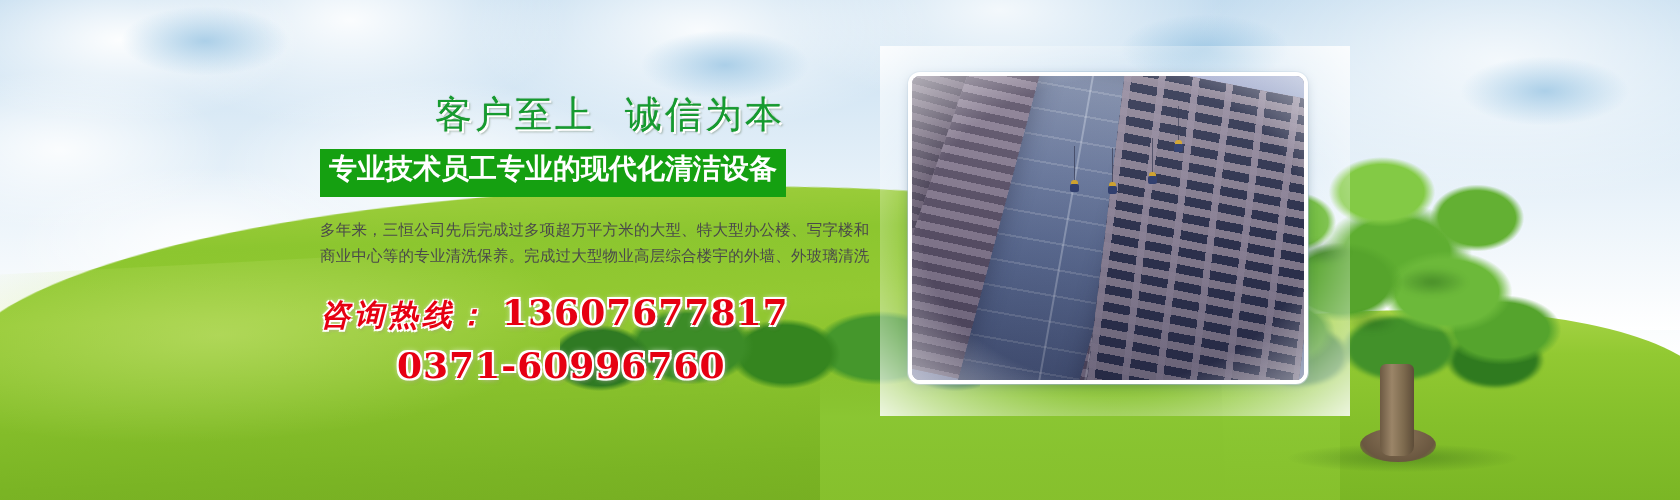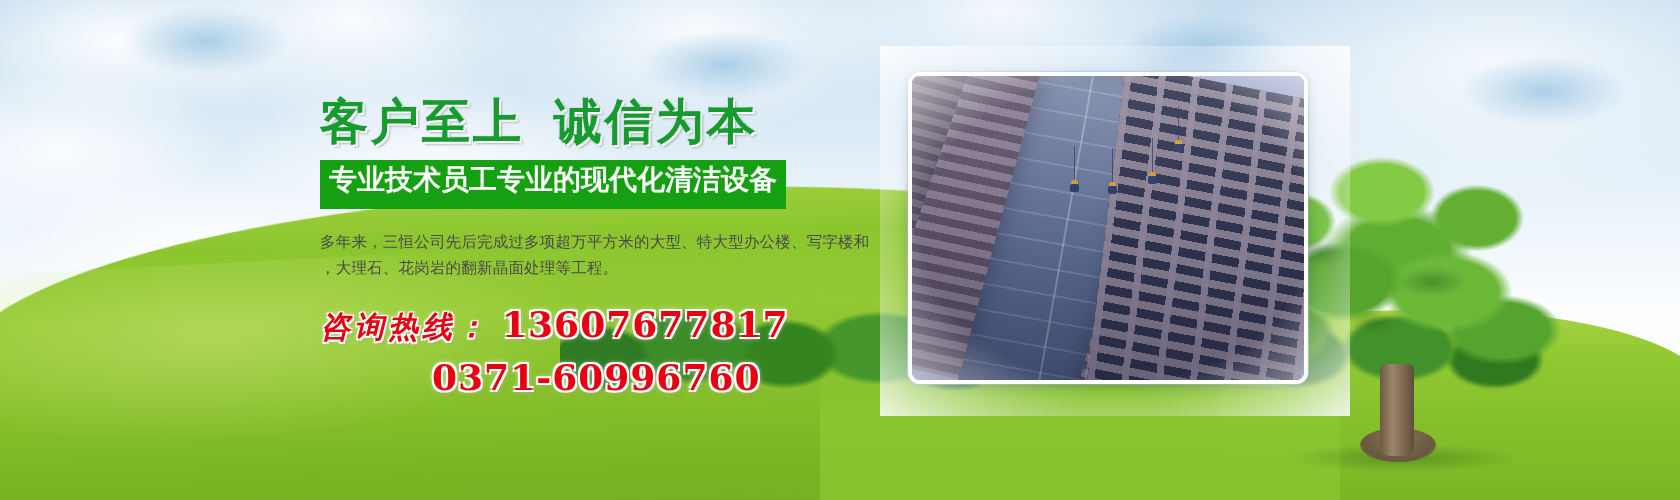--- a/index.html
+++ b/index.html
@@ -117,30 +117,31 @@
     position:absolute; left:56px; top:292px; width:230px; height:28px;
     background:radial-gradient(ellipse at center, rgba(52,102,24,.45) 0%, rgba(52,102,24,0) 72%);
     border-radius:50%;
   }
 
   
   .copy { position:absolute; left:320px; top:96px; width:580px; }
 
   .headline {
     font-family:"DejaVu Serif","Liberation Serif",serif;
-    font-size:48px;
-    font-weight:bold;
+    font-size:37px;
+    font-weight:normal;
     color:#169b2f;
     letter-spacing:3px;
     line-height:1.05;
     white-space:nowrap;
     text-shadow:
       2px 2px 0 #ffffff,
       3px 3px 2px rgba(120,140,120,.55),
       0 0 1px #0f7a24;
+    text-align: center;
   }
   .headline .gap { display:inline-block; width:30px; }
 
   .subtitle-bar {
     display:inline-block;
     margin-top:14px;
     background:#15a011;
     padding:5px 9px 14px 9px;
   }
   .subtitle-text {
@@ -184,21 +185,21 @@
     color:#e60012;
     letter-spacing:1px;
     margin-left:12px;
     text-shadow:
       -2px -2px 0 #fff, 2px -2px 0 #fff,
       -2px 2px 0 #fff, 2px 2px 0 #fff,
       0 0 6px #fff, 2px 3px 4px rgba(120,90,90,.35);
   }
   .hotline-number-2 {
     display:block;
-    margin-left:112px;
+    margin-left:77px;
     margin-top:8px;
   }
 
   
   .photo-frame {
     position:absolute; left:908px; top:72px;
     width:400px; height:312px;
     border:4px solid #ffffff;
     border-radius:12px;
     box-shadow:0 3px 10px rgba(60,90,120,.35), 0 0 0 1px rgba(180,205,225,.55);
@@ -363,21 +364,21 @@
     <div class="headline">
       <span>客户至上</span><span class="gap"></span><span>诚信为本</span>
     </div>
 
     <div class="subtitle-bar">
       <div class="subtitle-text">专业技术员工专业的现代化清洁设备</div>
     </div>
 
     <div class="paragraph">
       <p>多年来，三恒公司先后完成过多项超万平方米的大型、特大型办公楼、写字楼和</p>
-      <p>，大理石、花岗岩的翻新晶面处理等工程。</p>
+      <p>商业中心等的专业清洗保养。完成过大型物业高层综合楼宇的外墙、外玻璃清洗</p>
     </div>
 
     <div class="hotline">
       <span class="hotline-label">咨询热线：</span><span class="hotline-number">13607677817</span>
       <span class="hotline-number hotline-number-2">0371-60996760</span>
     </div>
 
   </div>
 
 </div>

